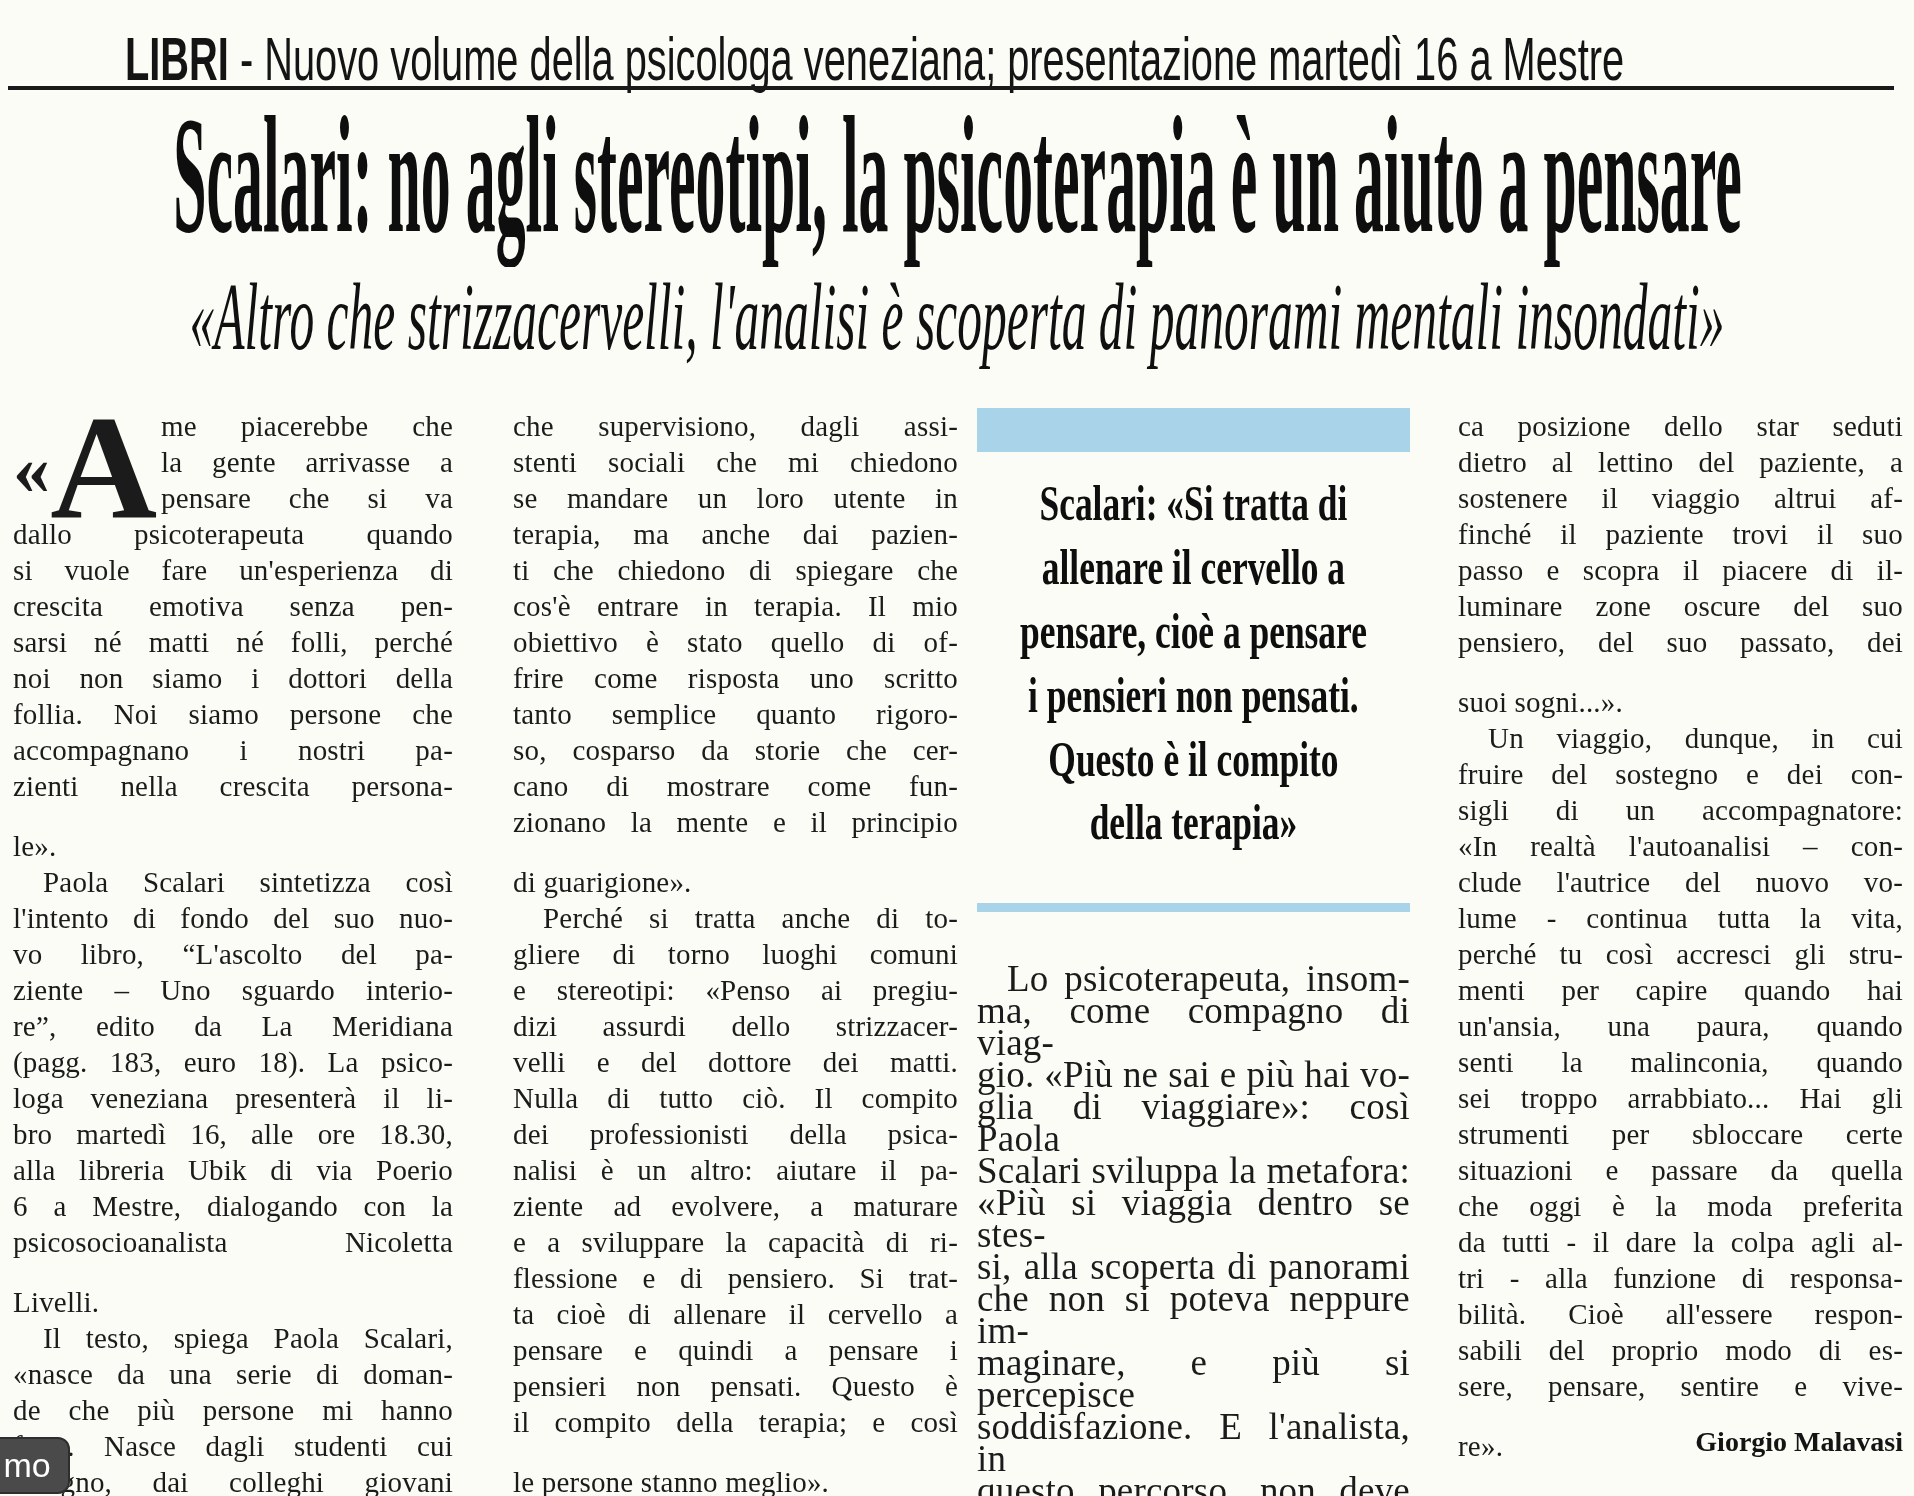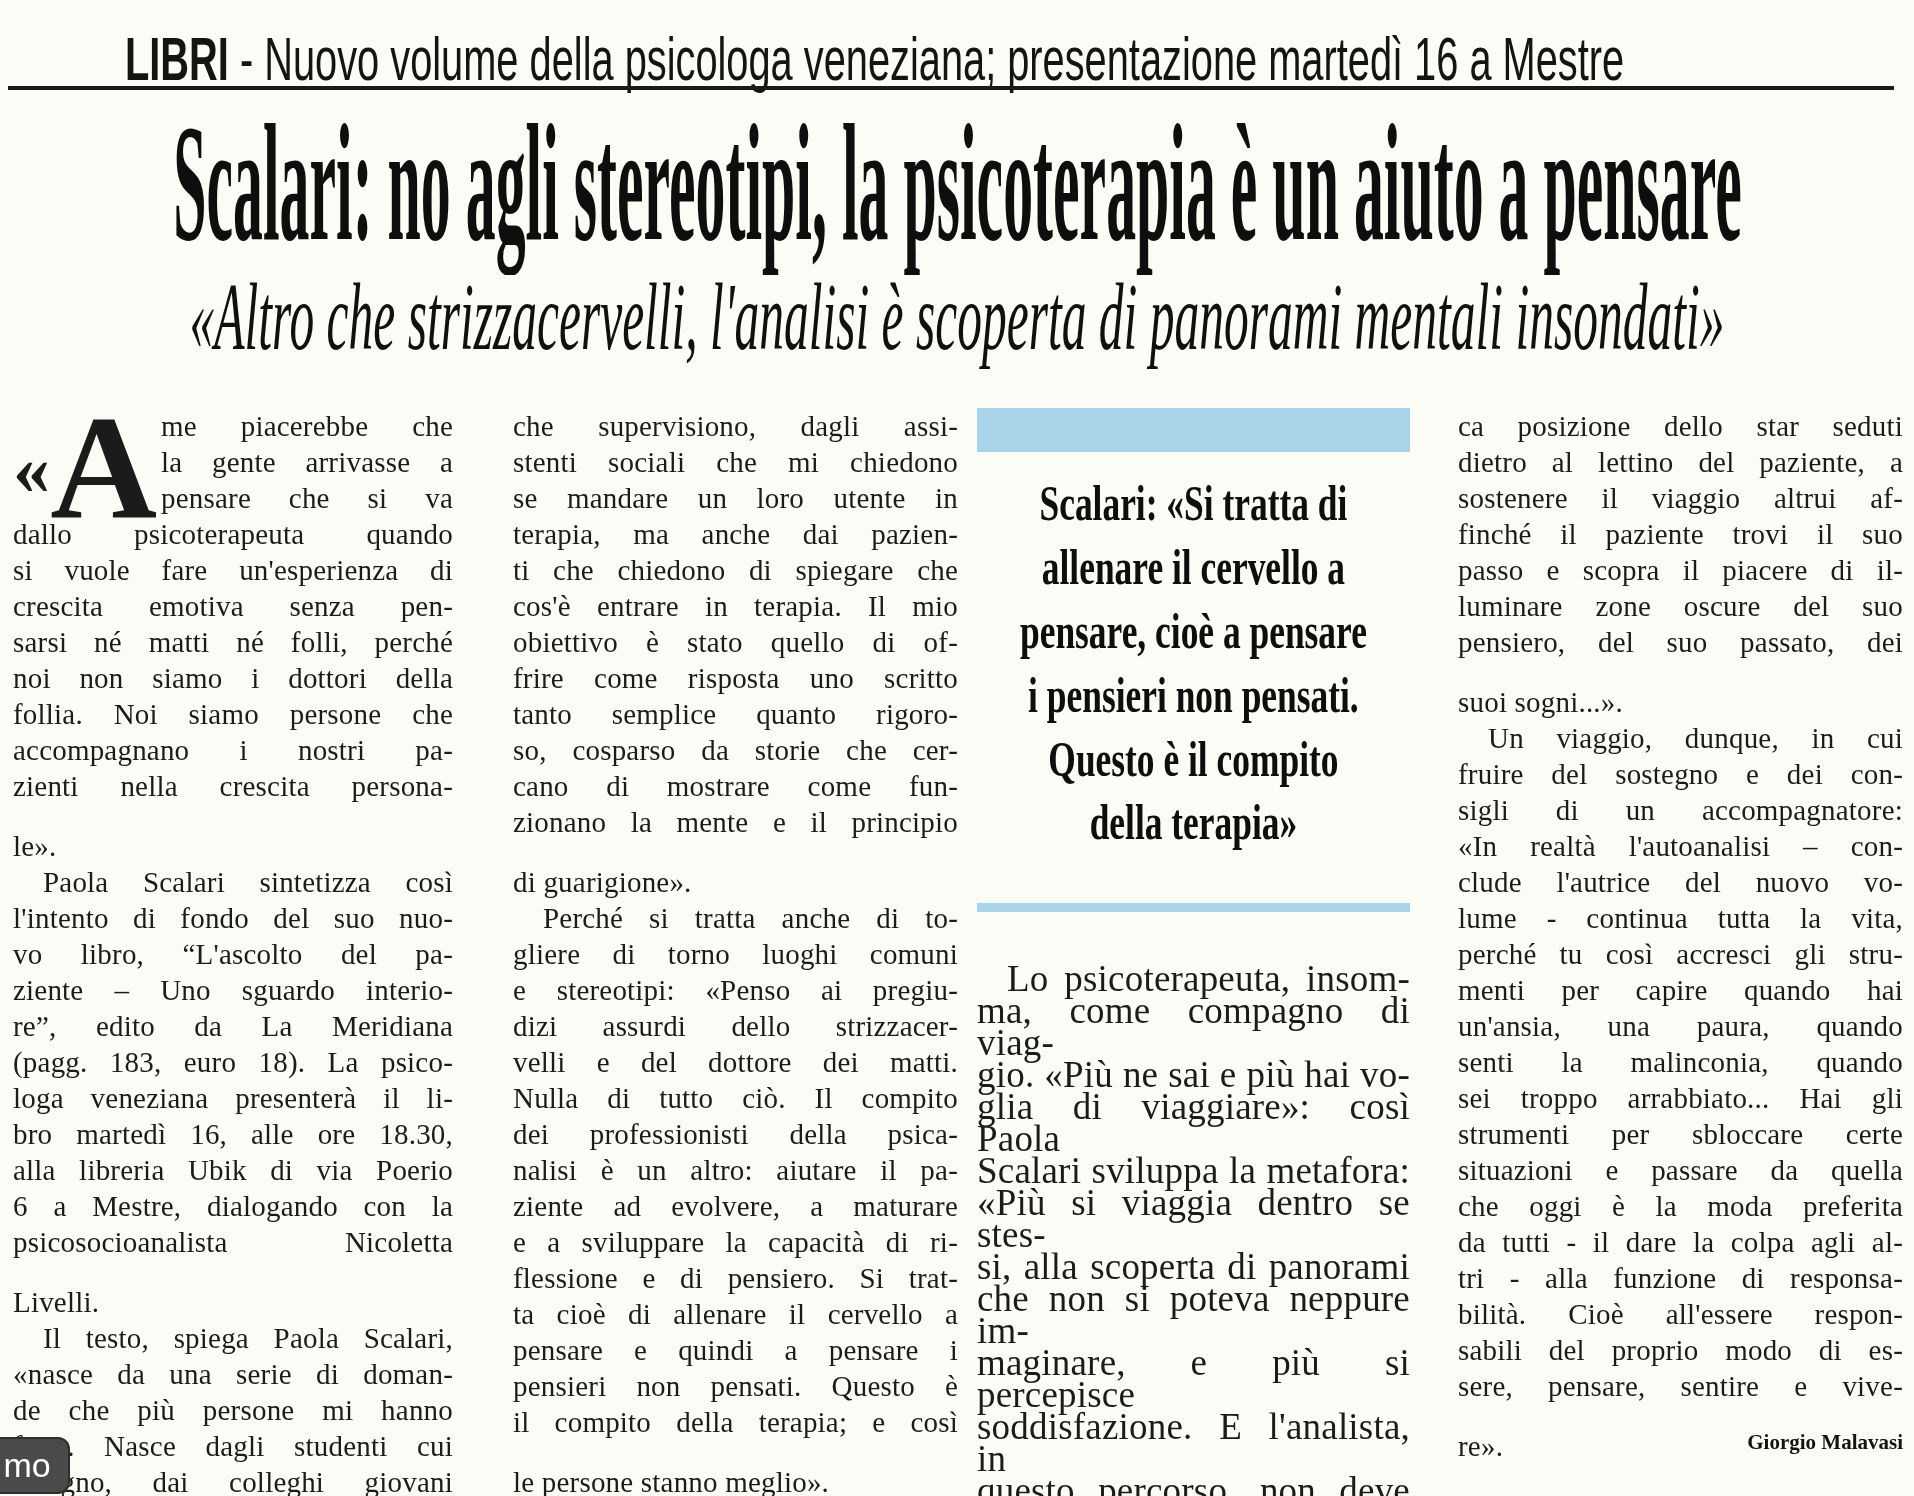--- a/index.html
+++ b/index.html
@@ -9,21 +9,21 @@
   #page{position:absolute;inset:0;border-radius:23px;}
 
   
   .kicker{position:absolute;top:22px;left:125px;height:70px;white-space:nowrap;}
   .kicker-inner{display:inline-block;transform:scale(0.78,1.2);transform-origin:left top;
       font-family:"Liberation Sans", sans-serif;font-size:51px;line-height:61px;color:#141414;}
   .kicker-section{font-weight:bold;}
   .rule{position:absolute;top:86px;left:8px;width:1886px;height:4px;background:#1a1a1a;}
 
   
-  .headline-wrap{position:absolute;top:88px;left:0;width:1914px;height:180px;overflow:visible;margin-top:8px;}
+  .headline-wrap{position:absolute;top:88px;left:0;width:1914px;height:180px;overflow:visible;}
   .headline-inner{position:relative;width:2815px;left:calc(50% - 1407px);
       transform:scale(0.68,1.9);transform-origin:center top;
       font-weight:bold;font-size:88px;line-height:92px;text-align:center;color:#0e0e0e;white-space:nowrap;}
 
   
   .subhead-wrap{position:absolute;top:262px;left:0;width:1914px;height:140px;overflow:visible;}
   .subhead-inner{position:relative;width:2552px;left:calc(50% - 1276px);
       transform:scale(0.75,1.45);transform-origin:center top;
       font-style:italic;font-size:66px;line-height:76px;text-align:center;color:#101010;white-space:nowrap;}
 
@@ -44,21 +44,21 @@
   .bar-thick{position:absolute;top:0;left:0;width:433px;height:44px;background:#a8d3e8;}
   .bar-thin{position:absolute;top:495px;left:0;width:433px;height:9px;background:#a8d3e8;}
   .quote-outer{position:absolute;top:64px;left:0;width:433px;height:420px;overflow:visible;}
   .quote-inner{width:550px;transform:scale(0.787,1.12);transform-origin:top left;
       font-weight:bold;font-size:45px;line-height:57px;text-align:center;
       white-space:pre-line;color:#0e0e0e;letter-spacing:0;}
   .col3-body{position:absolute;top:555px;left:0;width:433px;font-size:37px;line-height:32px;letter-spacing:0.2px;}
 
   
   .byline{position:absolute;top:1424px;left:1458px;width:445px;
-      font-weight:bold;font-size:21px;line-height:36px;text-align:right;color:#141414;}
+      font-weight:bold;font-size:28px;line-height:36px;text-align:right;color:#141414;}
 
   
   .tooltip{position:absolute;left:-16px;top:1437px;width:86px;height:57px;
       background:#4a4a4a;border:2px solid #2e2e2e;border-radius:12px;box-sizing:border-box;
       display:flex;align-items:center;justify-content:center;
       font-family:"Liberation Sans", sans-serif;font-size:34px;color:#ffffff;z-index:10;}
 </style>
 </head>
 <body>
 

